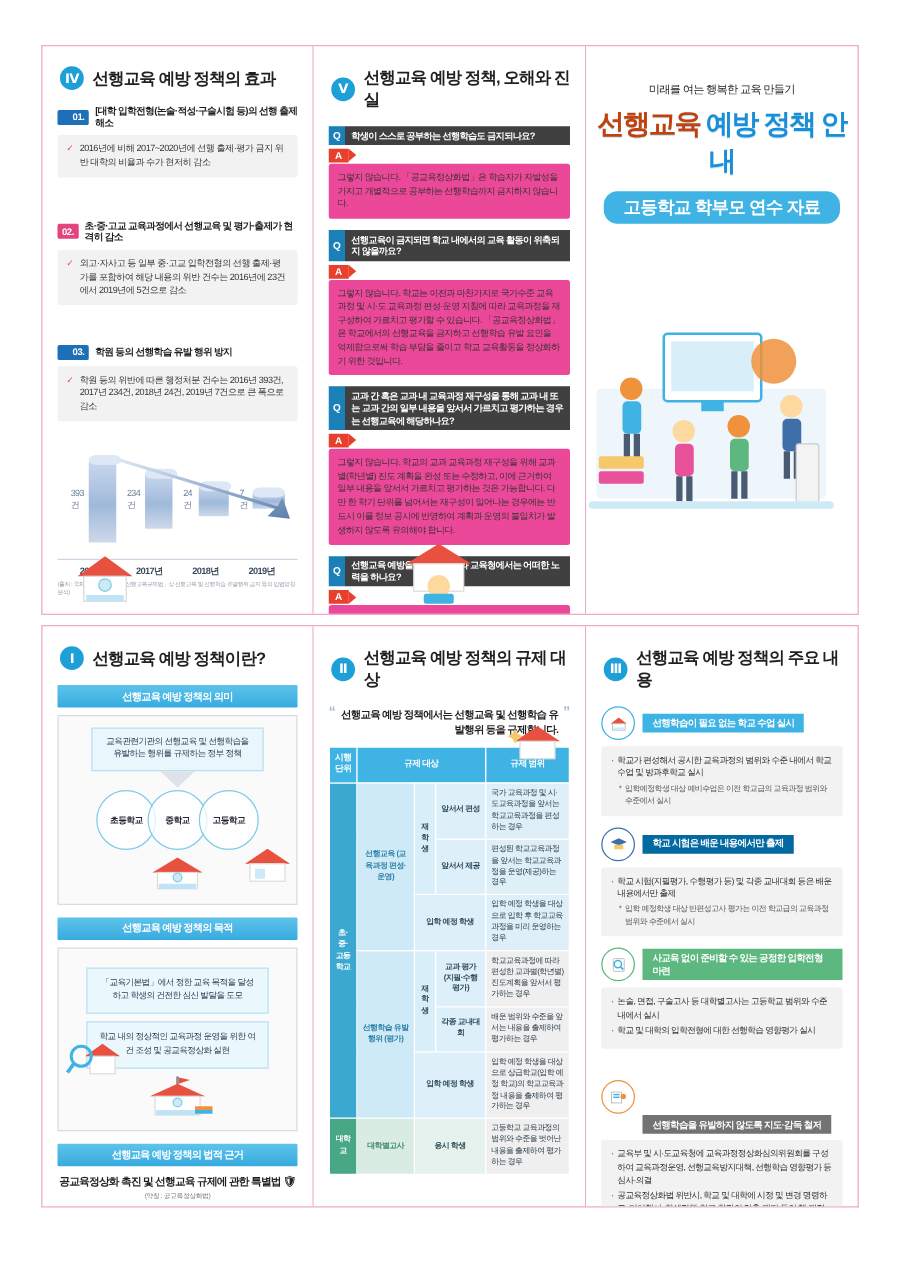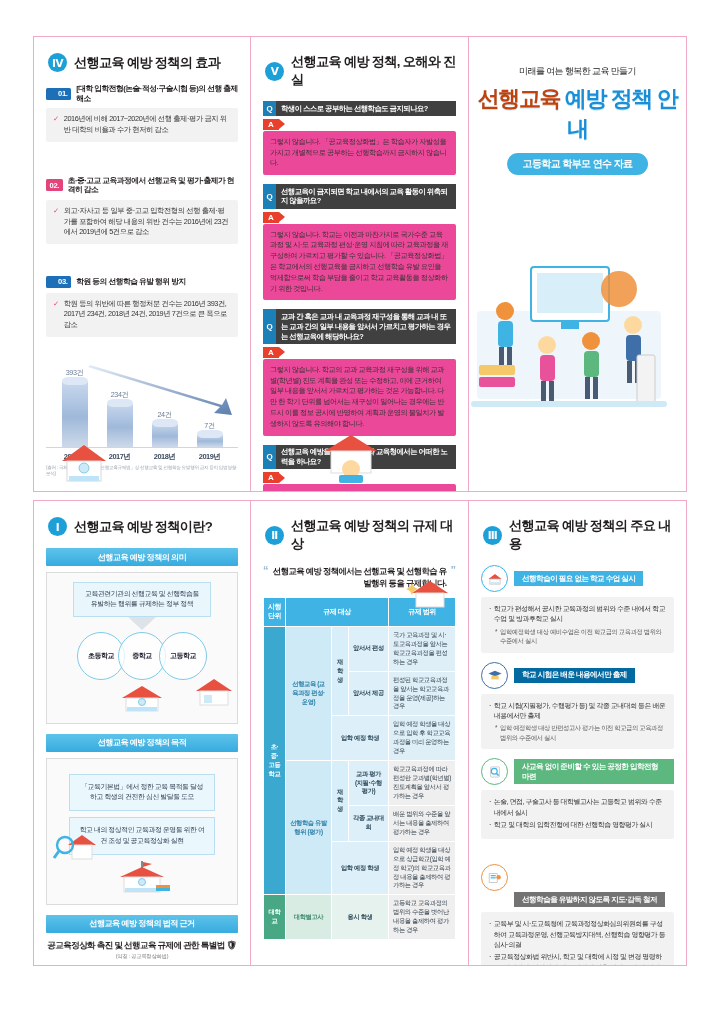--- a/index.html
+++ b/index.html
@@ -24,21 +24,21 @@
   .numbadge{background:#e4447c;color:#fff;font-size:7.6px;font-weight:bold;padding:1.5px 3.5px;border-radius:1.5px;letter-spacing:-0.3px;}
   .numbadge.blue{background:#1d6fb8;padding-left:12px;}
   .numtext{font-size:7.8px;font-weight:bold;letter-spacing:-0.55px;line-height:1.25;}
   .graybox{background:#f2f2f2;border-radius:2px;padding:6px 7px;font-size:7.3px;line-height:1.45;letter-spacing:-0.4px;color:#333;}
   .graybox .chk{color:#e4447c;font-weight:bold;margin-right:3px;}
   .graybox .li{display:flex;gap:2px;}
 
   
   .chart-wrap{position:relative;margin-top:18px;height:108px;}
   .bars{position:relative;height:92px;border-bottom:1px solid #cfd6e3;display:flex;align-items:flex-end;justify-content:space-around;padding:0 6px;}
-  .barcol{width:36px;display:flex;flex-direction:column;align-items:center;justify-content:flex-end;height:100%;}
+  .barcol{width:36px;display:flex;align-items:center;justify-content:flex-end;height:100%;}
   .barval{font-size:7.2px;color:#6a7c96;letter-spacing:-0.4px;margin-bottom:3px;}
   .bar{width:26px;background:linear-gradient(180deg,#c9d8ee 0%,#9fb9da 55%,#cdd9ea 100%);position:relative;border-radius:2px 2px 0 0;}
   .bar:before{content:"";position:absolute;top:-4px;left:0;width:26px;height:8px;background:#dde7f5;
               border-radius:50%/100%;}
   .xaxis{display:flex;justify-content:space-around;padding:4px 6px 0 6px;}
   .xlab{width:36px;text-align:center;font-size:7.4px;font-weight:bold;letter-spacing:-0.5px;color:#3c4a5e;}
   .arrow{position:absolute;left:40px;top:8px;width:150px;height:58px;pointer-events:none;}
   .source{font-size:4.6px;color:#9aa3b0;letter-spacing:-0.3px;margin-top:3px;line-height:1.3;}
 
   
@@ -52,21 +52,21 @@
   .atri{width:0;height:0;border-top:5px solid transparent;border-bottom:5px solid transparent;border-left:6px solid #e8402c;}
   .abody{background:#ec4899;border-radius:2px;padding:6px 7px;font-size:7.2px;line-height:1.5;letter-spacing:-0.45px;color:#333;}
 
   
   .cover{position:relative;padding:0;background:#fff;}
   .cover-inner{position:relative;height:100%;}
   .cover-sub{text-align:center;font-size:9px;letter-spacing:-0.6px;color:#222;margin-top:28px;}
   .cover-title{text-align:center;font-size:22px;font-weight:bold;letter-spacing:-1.4px;margin-top:6px;color:#1b8fd6;
                text-shadow:0 1px 0 #bfe4f7;}
   .cover-title .pink{color:#c2410c;}
-  .cover-badge{margin:9px auto 0 auto;width:fit-content;background:#3fb3e3;color:#fff;font-size:10px;font-weight:bold;
+  .cover-badge{margin:9px auto 0 auto;width:fit-content;background:#3fb3e3;color:#fff;font-size:14px;font-weight:bold;
                letter-spacing:-0.6px;border-radius:11px;padding:4px 16px;}
   .cover-art{position:absolute;left:0;right:0;top:150px;height:230px;}
 
   
   .bluebar{background:linear-gradient(180deg,#5ec3ea 0%,#37abdf 100%);color:#fff;text-align:center;font-size:8.2px;
            font-weight:bold;letter-spacing:-0.6px;padding:3.5px 0;border-radius:1px;margin:10px 0 6px 0;}
   .diagram{border:1px solid #dcdcdc;background:#fafafa;padding:9px 8px;position:relative;}
   .d-top{border:1px solid #b9dff1;background:#e9f7fd;padding:6px 8px;text-align:center;font-size:6.9px;line-height:1.5;
          letter-spacing:-0.45px;color:#2c3b4d;margin:0 18px;}
   .d-tri{width:0;height:0;margin:0 auto;border-left:14px solid transparent;border-right:14px solid transparent;

